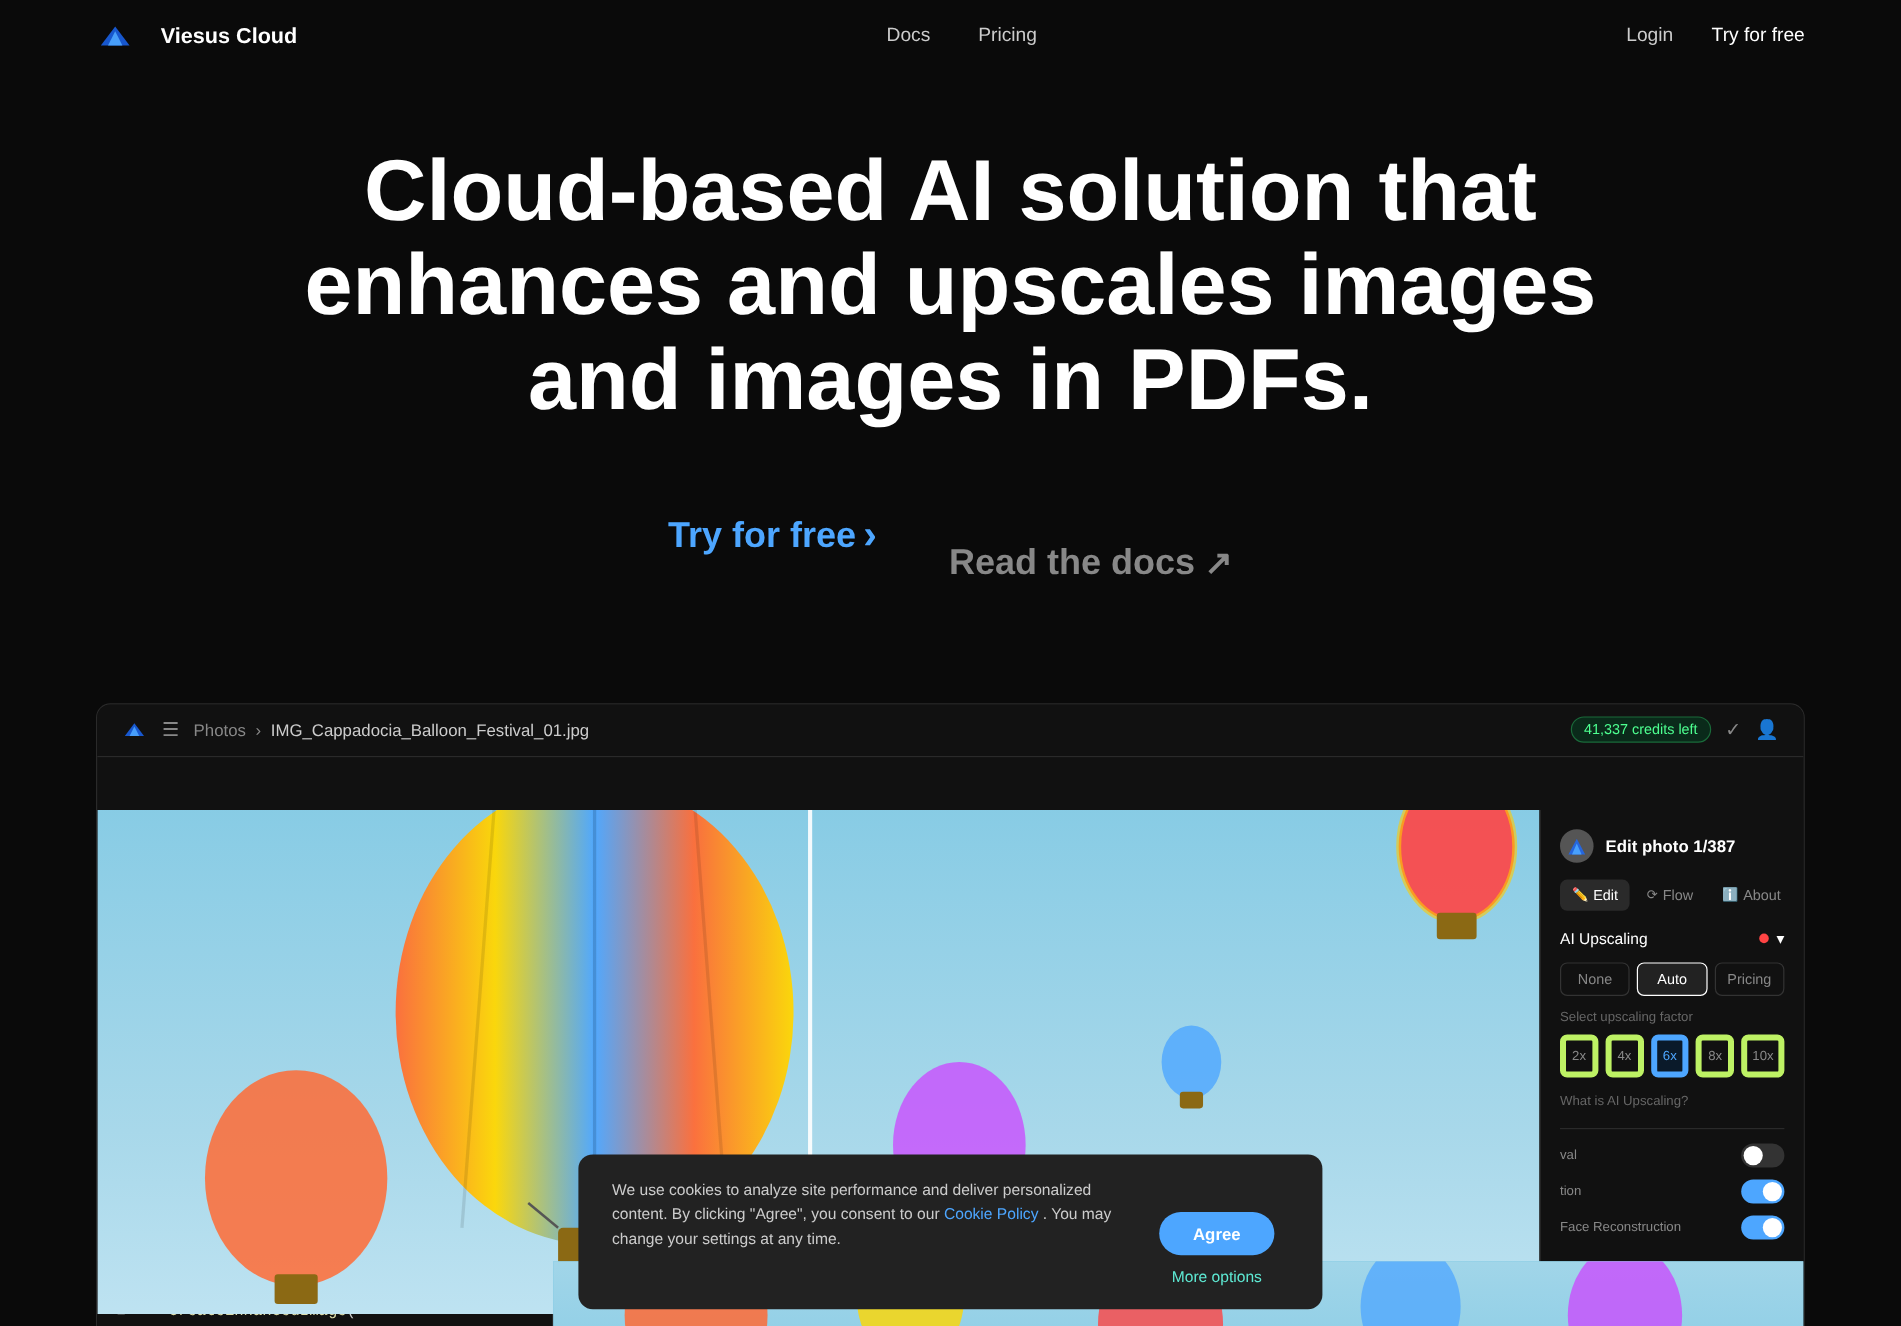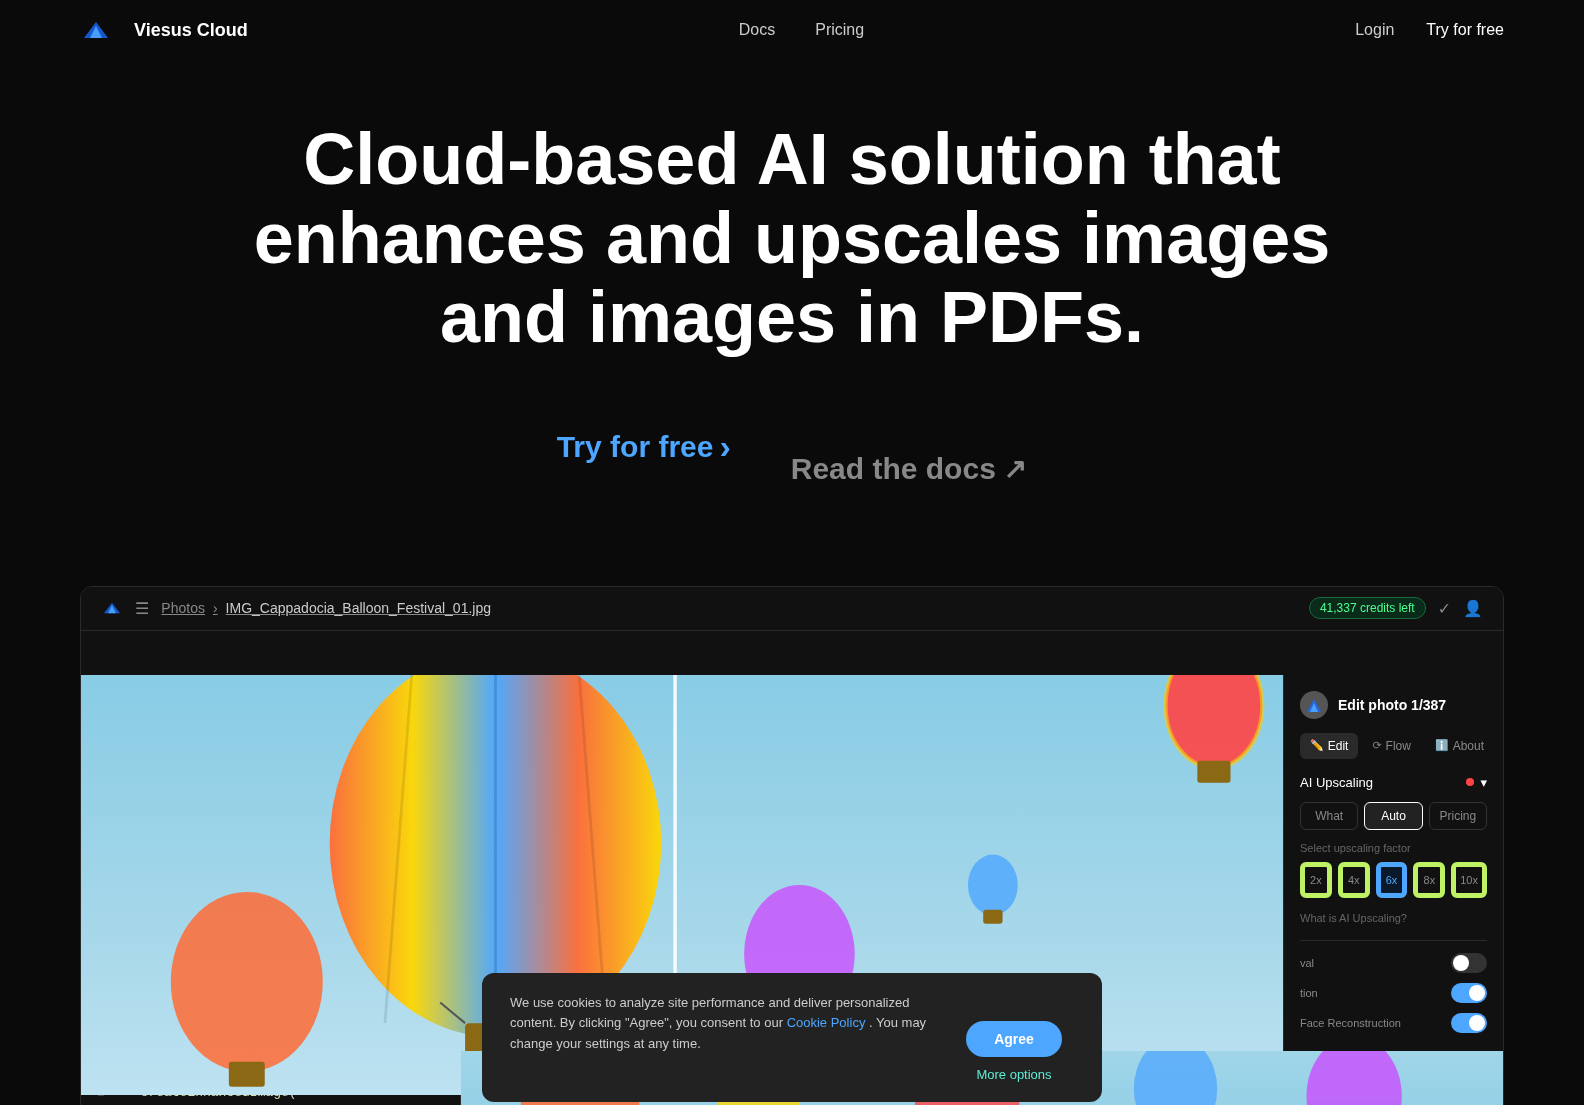--- a/index.html
+++ b/index.html
@@ -134,21 +134,20 @@
     .hamburger {
       color: #888;
       font-size: 16px;
     }
     .breadcrumb {
       display: flex;
       align-items: center;
       gap: 8px;
       font-size: 14px;
       color: #888;
-      text-decoration: underline;
     }
     .breadcrumb span.current {
       color: #ccc;
     }
     .app-bar-right {
       display: flex;
       align-items: center;
       gap: 12px;
     }
     .credits-badge {
@@ -366,21 +365,21 @@
     }
     .code-text {
       color: #ccc;
     }
     .code-text .kw { color: #c586c0; }
     .code-text .fn { color: #dcdcaa; }
 
     
     .cookie-banner {
       position: absolute;
-      bottom: 69px;
+      bottom: 80px;
       left: 50%;
       transform: translateX(-50%);
       background: #222;
       border-radius: 12px;
       padding: 20px 28px;
       width: 620px;
       z-index: 20;
       display: flex;
       align-items: flex-start;
       gap: 24px;
@@ -593,21 +592,21 @@
 
       <div class="section-label">
         <span>AI Upscaling</span>
         <div style="display:flex;align-items:center;gap:6px;">
           <span class="dot-indicator"></span>
           <span class="chevron-down">▾</span>
         </div>
       </div>
 
       <div class="option-row">
-        <button class="opt-btn">What</button>
+        <button class="opt-btn">None</button>
         <button class="opt-btn active">Auto</button>
         <button class="opt-btn">Pricing</button>
       </div>
 
       <div class="factor-label">Select upscaling factor</div>
       <div class="factor-row">
         <button class="factor-btn">2x</button>
         <button class="factor-btn">4x</button>
         <button class="factor-btn active">6x</button>
         <button class="factor-btn">8x</button>

